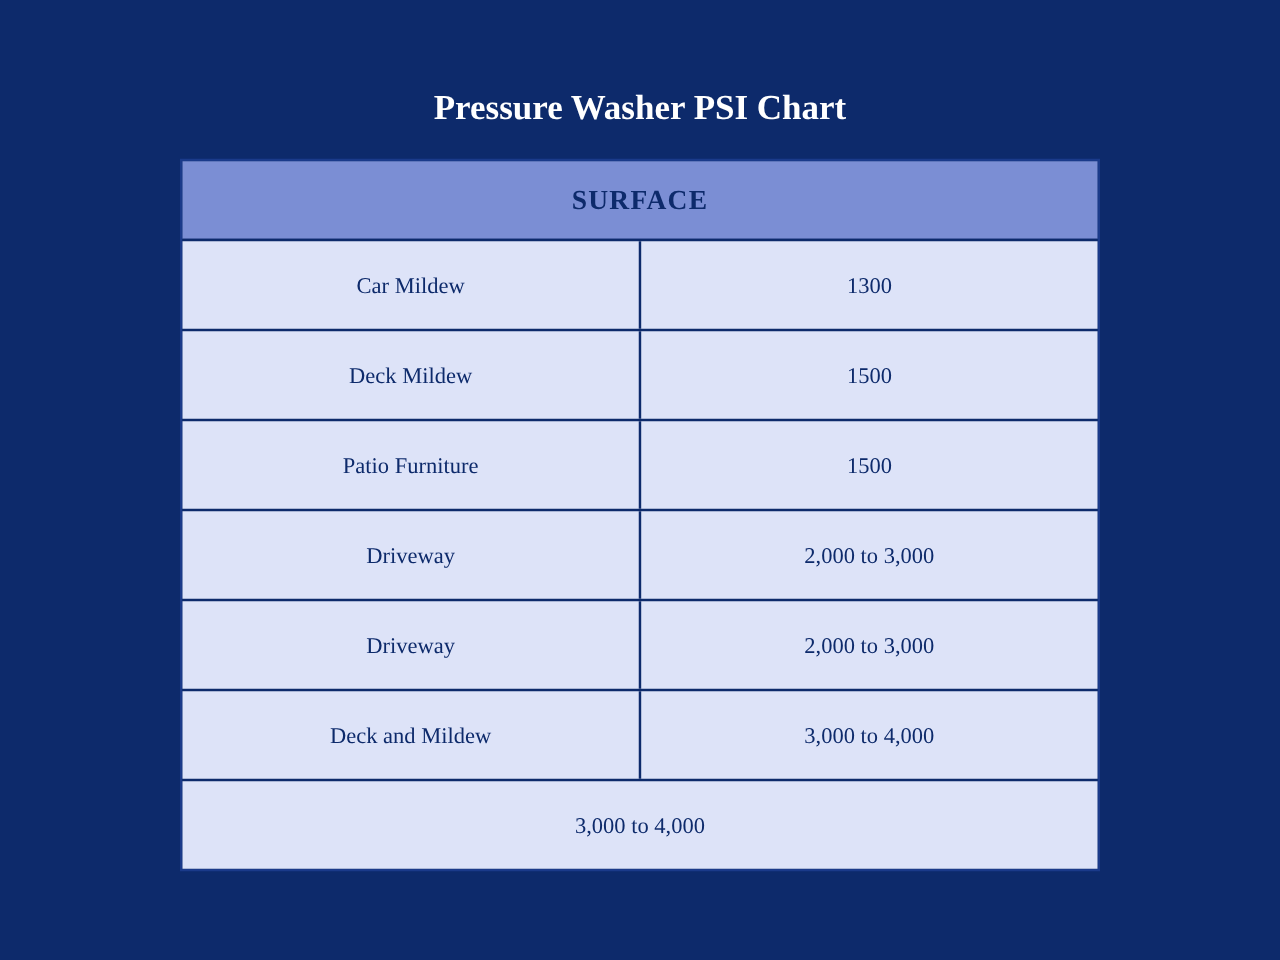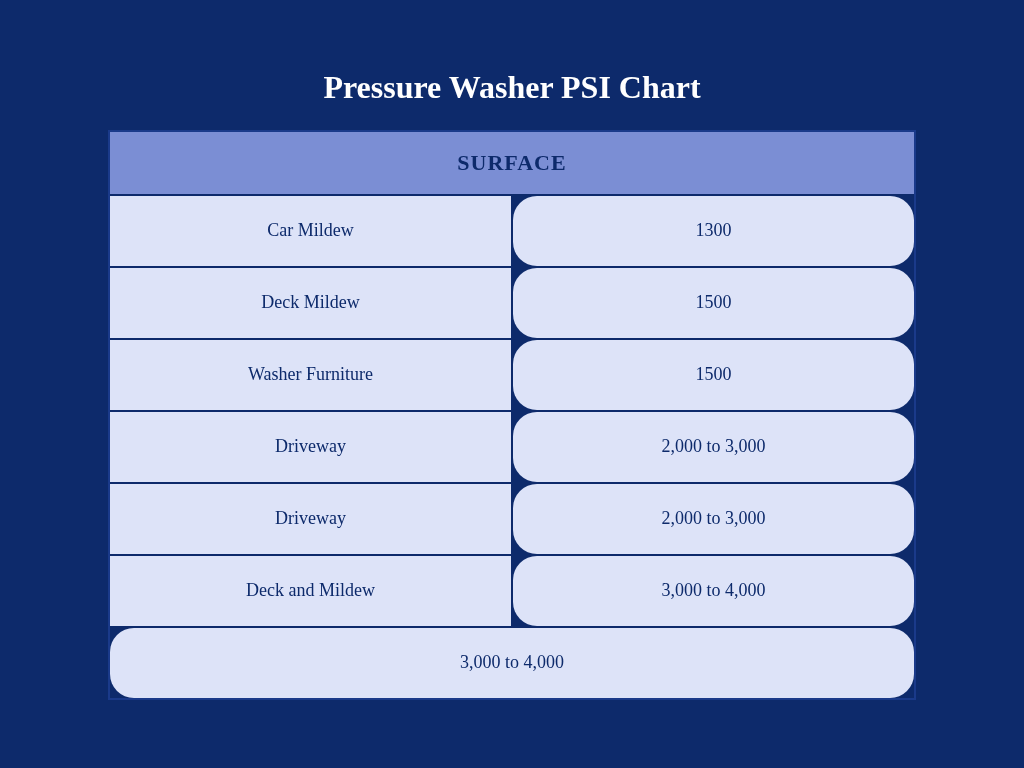--- a/index.html
+++ b/index.html
@@ -14,28 +14,28 @@
       background-color: #0d2a6b;
       display: flex;
       flex-direction: column;
       align-items: center;
       justify-content: center;
       font-family: Georgia, 'Times New Roman', serif;
     }
 
     .page-title {
       color: #ffffff;
-      font-size: 32px;
+      font-size: 28px;
       font-weight: bold;
       margin-bottom: 24px;
       text-align: center;
     }
 
     .table-container {
-      width: 808px;
+      width: 736px;
       border: 2px solid #1a3a8a;
     }
 
     .table-header {
       display: flex;
       background-color: #7b8ed4;
     }
 
     .header-cell {
       flex: 1;
@@ -70,21 +70,20 @@
       background-color: #dde3f8;
       border-right: 2px solid #0d2a6b;
       display: flex;
       align-items: center;
       justify-content: center;
       min-height: 70px;
     }
 
     .cell:last-child {
       border-right: none;
-      border-radius: 24px;
     }
   </style>
 </head>
 <body>
 
 <h1 class="page-title">Pressure Washer PSI Chart</h1>
 
 <div class="table-container">
   <div class="table-header">
     <div class="header-cell">SURFACE</div>
@@ -93,21 +92,21 @@
   <div id="table-body">
       <div class="table-row">
         <div class="cell">Car Mildew</div>
         <div class="cell">1300</div>
       </div>
       <div class="table-row">
         <div class="cell">Deck Mildew</div>
         <div class="cell">1500</div>
       </div>
       <div class="table-row">
-        <div class="cell">Washer Furniture</div>
+        <div class="cell">Patio Furniture</div>
         <div class="cell">1500</div>
       </div>
       <div class="table-row">
         <div class="cell">Driveway</div>
         <div class="cell">2,000 to 3,000</div>
       </div>
       <div class="table-row">
         <div class="cell">Driveway</div>
         <div class="cell">2,000 to 3,000</div>
       </div>

